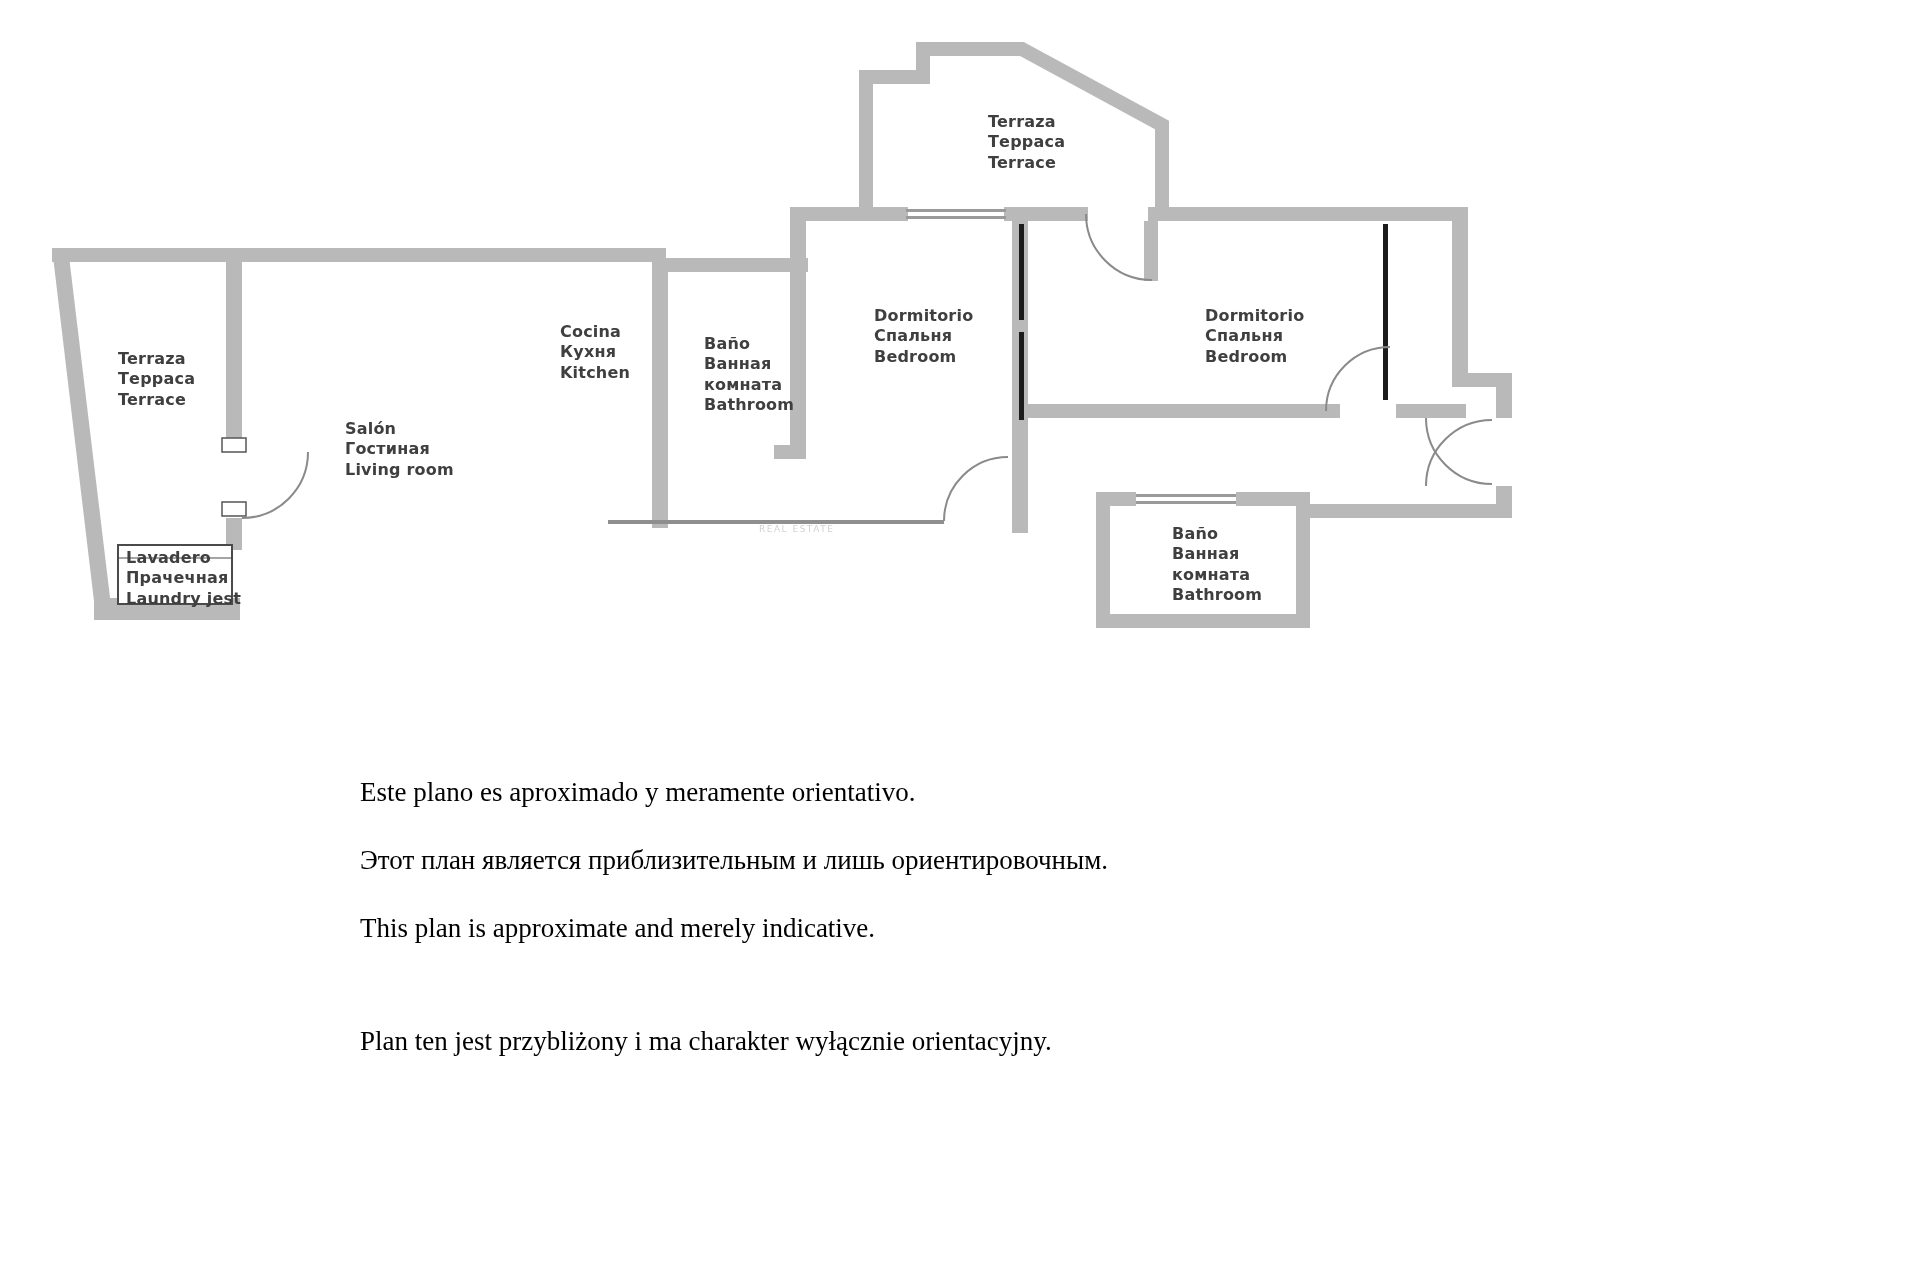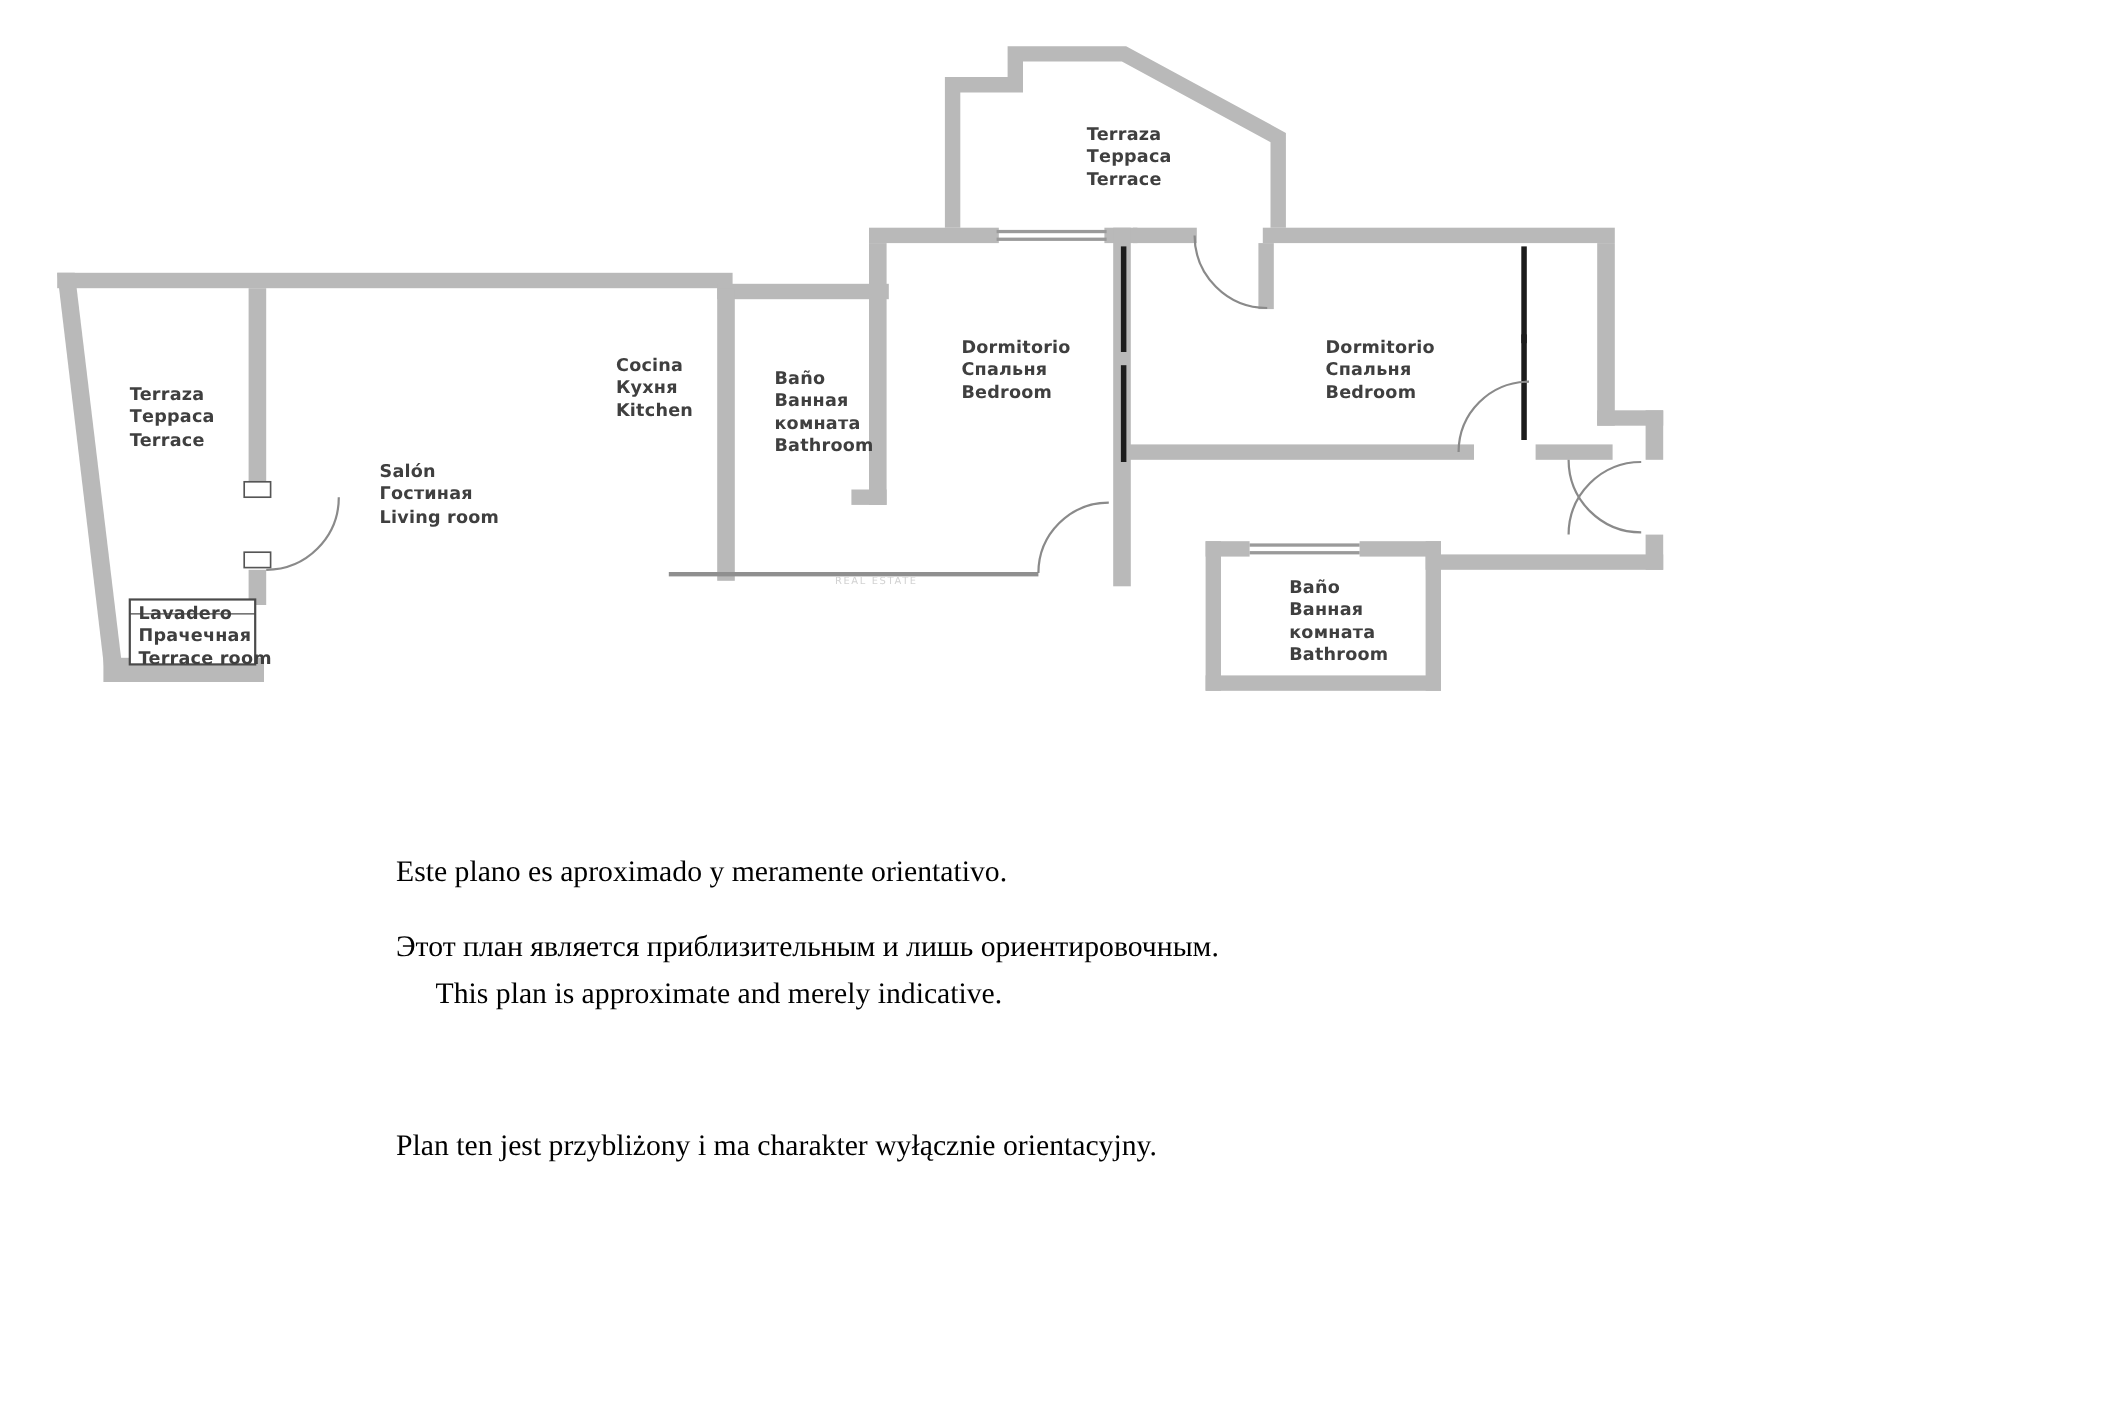--- a/index.html
+++ b/index.html
@@ -87,21 +87,21 @@
       <path d="M 1426 486 A 66 66 0 0 1 1492 420"></path>
     </g>
   </svg>
 
   <div class="room-label" style="left:118px;top:349px;">Terraza
 Терраса
 Terrace</div>
 
   <div class="room-label" style="left:126px;top:548px;">Lavadero
 Прачечная
-Terrace room</div>
+Laundry jest</div>
 
   <div class="room-label" style="left:345px;top:419px;">Salón
 Гостиная
 Living room</div>
 
   <div class="room-label" style="left:560px;top:322px;">Cocina
 Кухня
 Kitchen</div>
 
   <div class="room-label" style="left:704px;top:334px;">Baño
@@ -124,17 +124,17 @@
   <div class="room-label" style="left:1172px;top:524px;">Baño
 Ванная
 комната
 Bathroom</div>
 
   <div class="watermark" style="left:747px;top:524px;">REAL ESTATE</div>
 
   <div class="disclaimer">
     <p style="top:777px;">Este plano es aproximado y meramente orientativo.</p>
     <p style="top:845px;">Этот план является приблизительным и лишь ориентировочным.</p>
-    <p style="top:888px;margin-left:36px;">This plan is approximate and merely indicative.</p>
+    <p style="top:913px;">This plan is approximate and merely indicative.</p>
     <p style="top:1026px;">Plan ten jest przybliżony i ma charakter wyłącznie orientacyjny.</p>
   </div>
 
 </div>
 
 </body></html>

